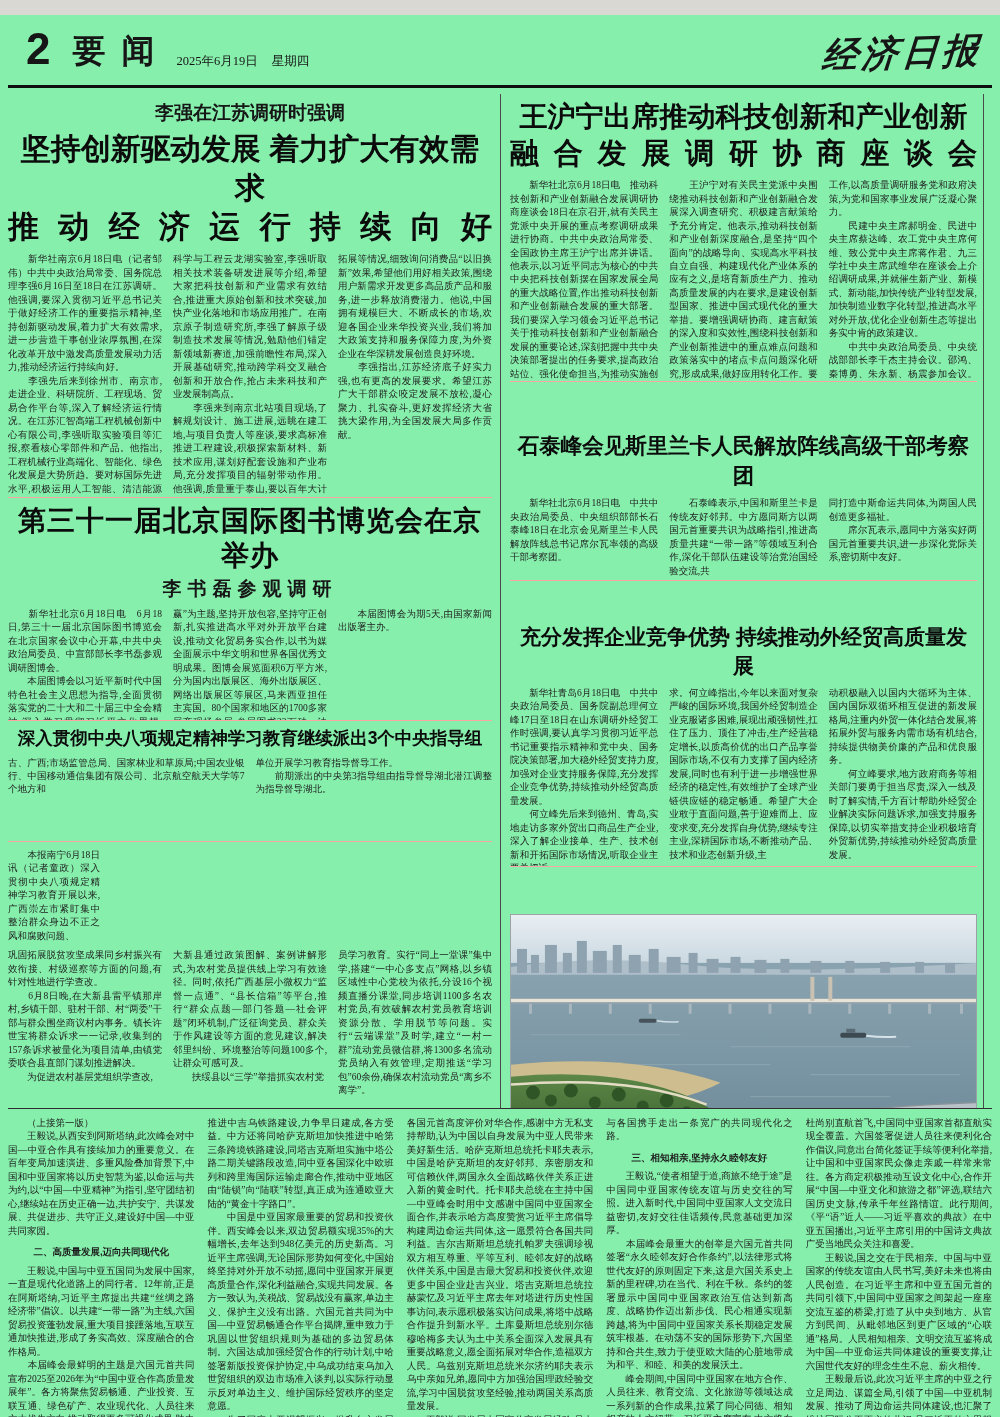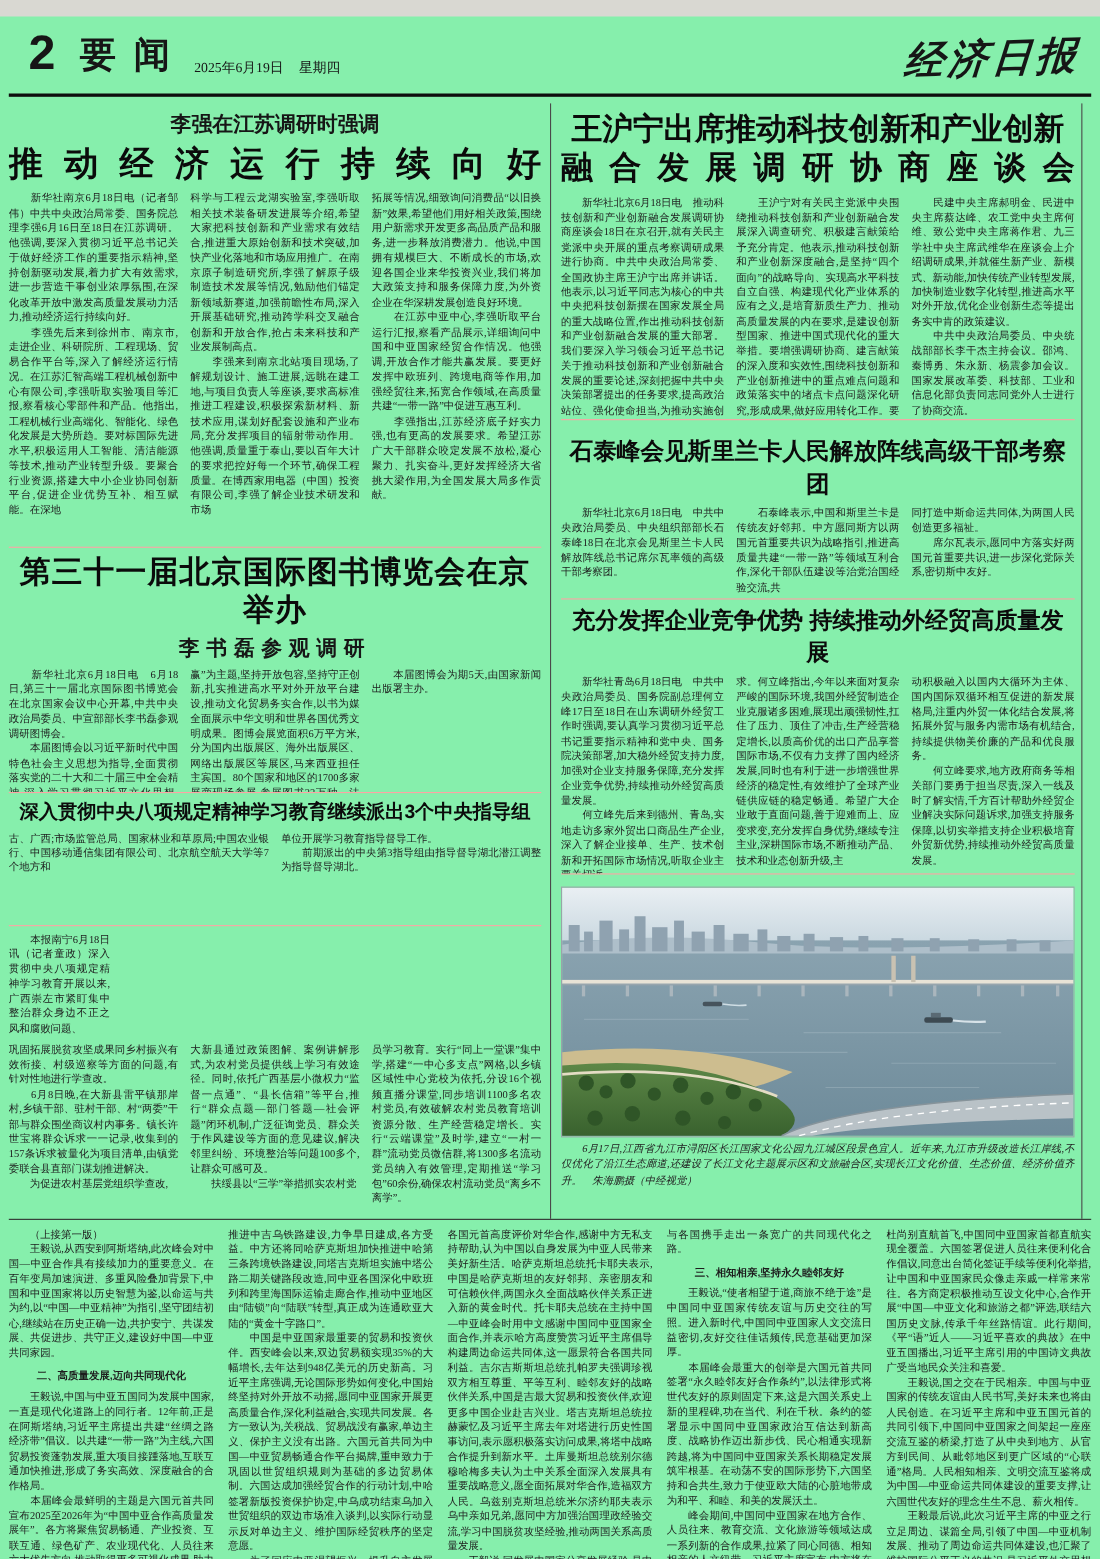--- a/index.html
+++ b/index.html
@@ -15,21 +15,21 @@
   .hdr .dt{display:inline-block;font-size:12.5px;vertical-align:bottom;line-height:20px;margin-left:6px;}
   .hdr .wd{display:inline-block;font-size:12.5px;vertical-align:bottom;line-height:20px;margin-left:14px;}
   .masthead{position:absolute;right:10px;top:14px;font-size:36px;font-weight:900;
             font-style:italic;letter-spacing:4px;transform:rotate(-2deg) skewX(-6deg);}
   .headrule{height:3px;background:#0e0e0e;margin-bottom:6px;}
   
   .main{display:flex;height:1014px;}
   .half{box-sizing:border-box;display:flex;flex-direction:column;}
   .half.l{width:492px;padding-right:8px;}
   .half.r{width:484px;border-left:1px solid #4a4a4a;border-right:1px solid #4a4a4a;
-          padding-left:9px;padding-right:6px;}
+          padding-left:9px;padding-right:6px;gap:36px;}
   article{box-sizing:border-box;border-bottom:1px solid #fca5a5;padding:5px 0 4px;overflow:hidden;}
   article.last{border-bottom:none;flex:1;}
   
   .kicker{text-align:center;font-size:19px;font-weight:700;margin:1px 0 3px;}
   .h-sans{font-family:"Liberation Sans","DejaVu Sans",sans-serif;font-weight:900;
           text-align:center;color:#0b0b0b;}
   .h-serif{font-weight:900;text-align:center;color:#0b0b0b;}
   .jl{text-align:justify;text-align-last:justify;}
   .sub{text-align:center;font-size:19px;font-weight:700;margin:3px 0 2px;letter-spacing:6px;}
   
@@ -84,33 +84,33 @@
     <span class="masthead">经济日报</span>
   </div>
   <div class="headrule"></div>
 
   <div class="main">
 
     <div class="half l">
 
       <article id="a-liqiang">
         <div class="kicker">李强在江苏调研时强调</div>
+        <div class="h-sans l1">坚持创新驱动发展 着力扩大有效需求</div>
         <div class="h-sans l2 jl">推动经济运行持续向好</div>
         <div class="cols">
           <div class="col">
               <p>　　新华社南京6月18日电（记者邹伟）中共中央政治局常委、国务院总理李强6月16日至18日在江苏调研。他强调,要深入贯彻习近平总书记关于做好经济工作的重要指示精神,坚持创新驱动发展,着力扩大有效需求,进一步营造干事创业浓厚氛围,在深化改革开放中激发高质量发展动力活力,推动经济运行持续向好。</p>
               <p>　　李强先后来到徐州市、南京市,走进企业、科研院所、工程现场、贸易合作平台等,深入了解经济运行情况。在江苏汇智高端工程机械创新中心有限公司,李强听取实验项目等汇报,察看核心零部件和产品。他指出,工程机械行业高端化、智能化、绿色化发展是大势所趋。要对标国际先进水平,积极运用人工智能、清洁能源等技术,推动产业转型升级。要聚合行业资源,搭建大中小企业协同创新平台,促进企业优势互补、相互赋能。在深地</p>
             </div>
           <div class="col">
               <p>科学与工程云龙湖实验室,李强听取相关技术装备研发进展等介绍,希望大家把科技创新和产业需求有效结合,推进重大原始创新和技术突破,加快产业化落地和市场应用推广。在南京原子制造研究所,李强了解原子级制造技术发展等情况,勉励他们锚定新领域新赛道,加强前瞻性布局,深入开展基础研究,推动跨学科交叉融合创新和开放合作,抢占未来科技和产业发展制高点。</p>
               <p>　　李强来到南京北站项目现场,了解规划设计、施工进展,远眺在建工地,与项目负责人等座谈,要求高标准推进工程建设,积极探索新材料、新技术应用,谋划好配套设施和产业布局,充分发挥项目的辐射带动作用。他强调,质量重于泰山,要以百年大计的要求把控好每一个环节,确保工程质量。在博西家用电器（中国）投资有限公司,李强了解企业技术研发和市场</p>
             </div>
           <div class="col">
               <p>拓展等情况,细致询问消费品“以旧换新”效果,希望他们用好相关政策,围绕用户新需求开发更多高品质产品和服务,进一步释放消费潜力。他说,中国拥有规模巨大、不断成长的市场,欢迎各国企业来华投资兴业,我们将加大政策支持和服务保障力度,为外资企业在华深耕发展创造良好环境。</p>
-              <p>　　在江苏中亚中心,李强听取平台运行汇报,察看产品展示,详细询问中国和中亚国家经贸合作情况。他强调,开放合作才能共赢发展。要更好发挥中欧班列、跨境电商等作用,加强经贸往来,拓宽合作领域,在高质量共建“一带一路”中促进互惠互利。</p>
               <p>　　李强指出,江苏经济底子好实力强,也有更高的发展要求。希望江苏广大干部群众咬定发展不放松,凝心聚力、扎实奋斗,更好发挥经济大省挑大梁作用,为全国发展大局多作贡献。</p>
             </div>
         </div>
       </article>
 
       <article id="a-bookfair">
         <div class="h-serif l1">第三十一届北京国际图书博览会在京举办</div>
         <div class="sub">李书磊参观调研</div>
         <div class="cols">
           <div class="col">
@@ -149,39 +149,40 @@
           <div class="col">
               <p>巩固拓展脱贫攻坚成果同乡村振兴有效衔接、村级巡察等方面的问题,有针对性地进行学查改。</p>
               <p>　　6月8日晚,在大新县雷平镇那岸村,乡镇干部、驻村干部、村“两委”干部与群众围坐商议村内事务。镇长许世宝将群众诉求一一记录,收集到的157条诉求被量化为项目清单,由镇党委联合县直部门谋划推进解决。</p>
               <p>　　为促进农村基层党组织学查改,</p>
             </div>
           <div class="col">
               <p>大新县通过政策图解、案例讲解形式,为农村党员提供线上学习有效途径。同时,依托广西基层小微权力“监督一点通”、“县长信箱”等平台,推行“群众点题—部门答题—社会评题”闭环机制,广泛征询党员、群众关于作风建设等方面的意见建议,解决邻里纠纷、环境整治等问题100多个,让群众可感可及。</p>
               <p>　　扶绥县以“三学”举措抓实农村党</p>
             </div>
           <div class="col">
-              <p>员学习教育。实行“同上一堂课”集中学,搭建“一中心多支点”网格,以乡镇区域性中心党校为依托,分设16个视频直播分课堂,同步培训1100多名农村党员,有效破解农村党员教育培训资源分散、生产经营稳定增长。实行“云端课堂”及时学,建立“一村一群”流动党员微信群,将1300多名流动党员纳入有效管理,定期推送“学习包”60余份,确保农村流动党员“离乡不离学”。</p>
+              <p>员学习教育。实行“同上一堂课”集中学,搭建“一中心多支点”网格,以乡镇区域性中心党校为依托,分设16个视频直播分课堂,同步培训1100多名农村党员,有效破解农村党员教育培训资源分散、学用脱节等问题。实行“云端课堂”及时学,建立“一村一群”流动党员微信群,将1300多名流动党员纳入有效管理,定期推送“学习包”60余份,确保农村流动党员“离乡不离学”。</p>
             </div>
         </div>
       </article>
     </div>
 
     <div class="half r">
 
       <article id="a-whn">
         <div class="h-sans l1">王沪宁出席推动科技创新和产业创新</div>
         <div class="h-sans l2 jl">融合发展调研协商座谈会</div>
         <div class="cols">
           <div class="col">
               <p>　　新华社北京6月18日电　推动科技创新和产业创新融合发展调研协商座谈会18日在京召开,就有关民主党派中央开展的重点考察调研成果进行协商。中共中央政治局常委、全国政协主席王沪宁出席并讲话。他表示,以习近平同志为核心的中共中央把科技创新摆在国家发展全局的重大战略位置,作出推动科技创新和产业创新融合发展的重大部署。我们要深入学习领会习近平总书记关于推动科技创新和产业创新融合发展的重要论述,深刻把握中共中央决策部署提出的任务要求,提高政治站位、强化使命担当,为推动实施创新驱动发展战略、加快建设创新型国家贡献智慧和力量。</p>
             </div>
           <div class="col">
               <p>　　王沪宁对有关民主党派中央围绕推动科技创新和产业创新融合发展深入调查研究、积极建言献策给予充分肯定。他表示,推动科技创新和产业创新深度融合,是坚持“四个面向”的战略导向、实现高水平科技自立自强、构建现代化产业体系的应有之义,是培育新质生产力、推动高质量发展的内在要求,是建设创新型国家、推进中国式现代化的重大举措。要增强调研协商、建言献策的深入度和实效性,围绕科技创新和产业创新推进中的重点难点问题和政策落实中的堵点卡点问题深化研究,形成成果,做好应用转化工作。要提升政党协商质量和议政建言水平,加强重点考察调研</p>
             </div>
           <div class="col">
+              <p>工作,以高质量调研服务党和政府决策,为党和国家事业发展广泛凝心聚力。</p>
               <p>　　民建中央主席郝明金、民进中央主席蔡达峰、农工党中央主席何维、致公党中央主席蒋作君、九三学社中央主席武维华在座谈会上介绍调研成果,并就催生新产业、新模式、新动能,加快传统产业转型发展,加快制造业数字化转型,推进高水平对外开放,优化企业创新生态等提出务实中肯的政策建议。</p>
               <p>　　中共中央政治局委员、中央统战部部长李干杰主持会议。邵鸿、秦博勇、朱永新、杨震参加会议。国家发展改革委、科技部、工业和信息化部负责同志同党外人士进行了协商交流。</p>
             </div>
         </div>
       </article>
 
       <article id="a-stf">
         <div class="h-sans l1">石泰峰会见斯里兰卡人民解放阵线高级干部考察团</div>
         <div class="cols">
           <div class="col">

